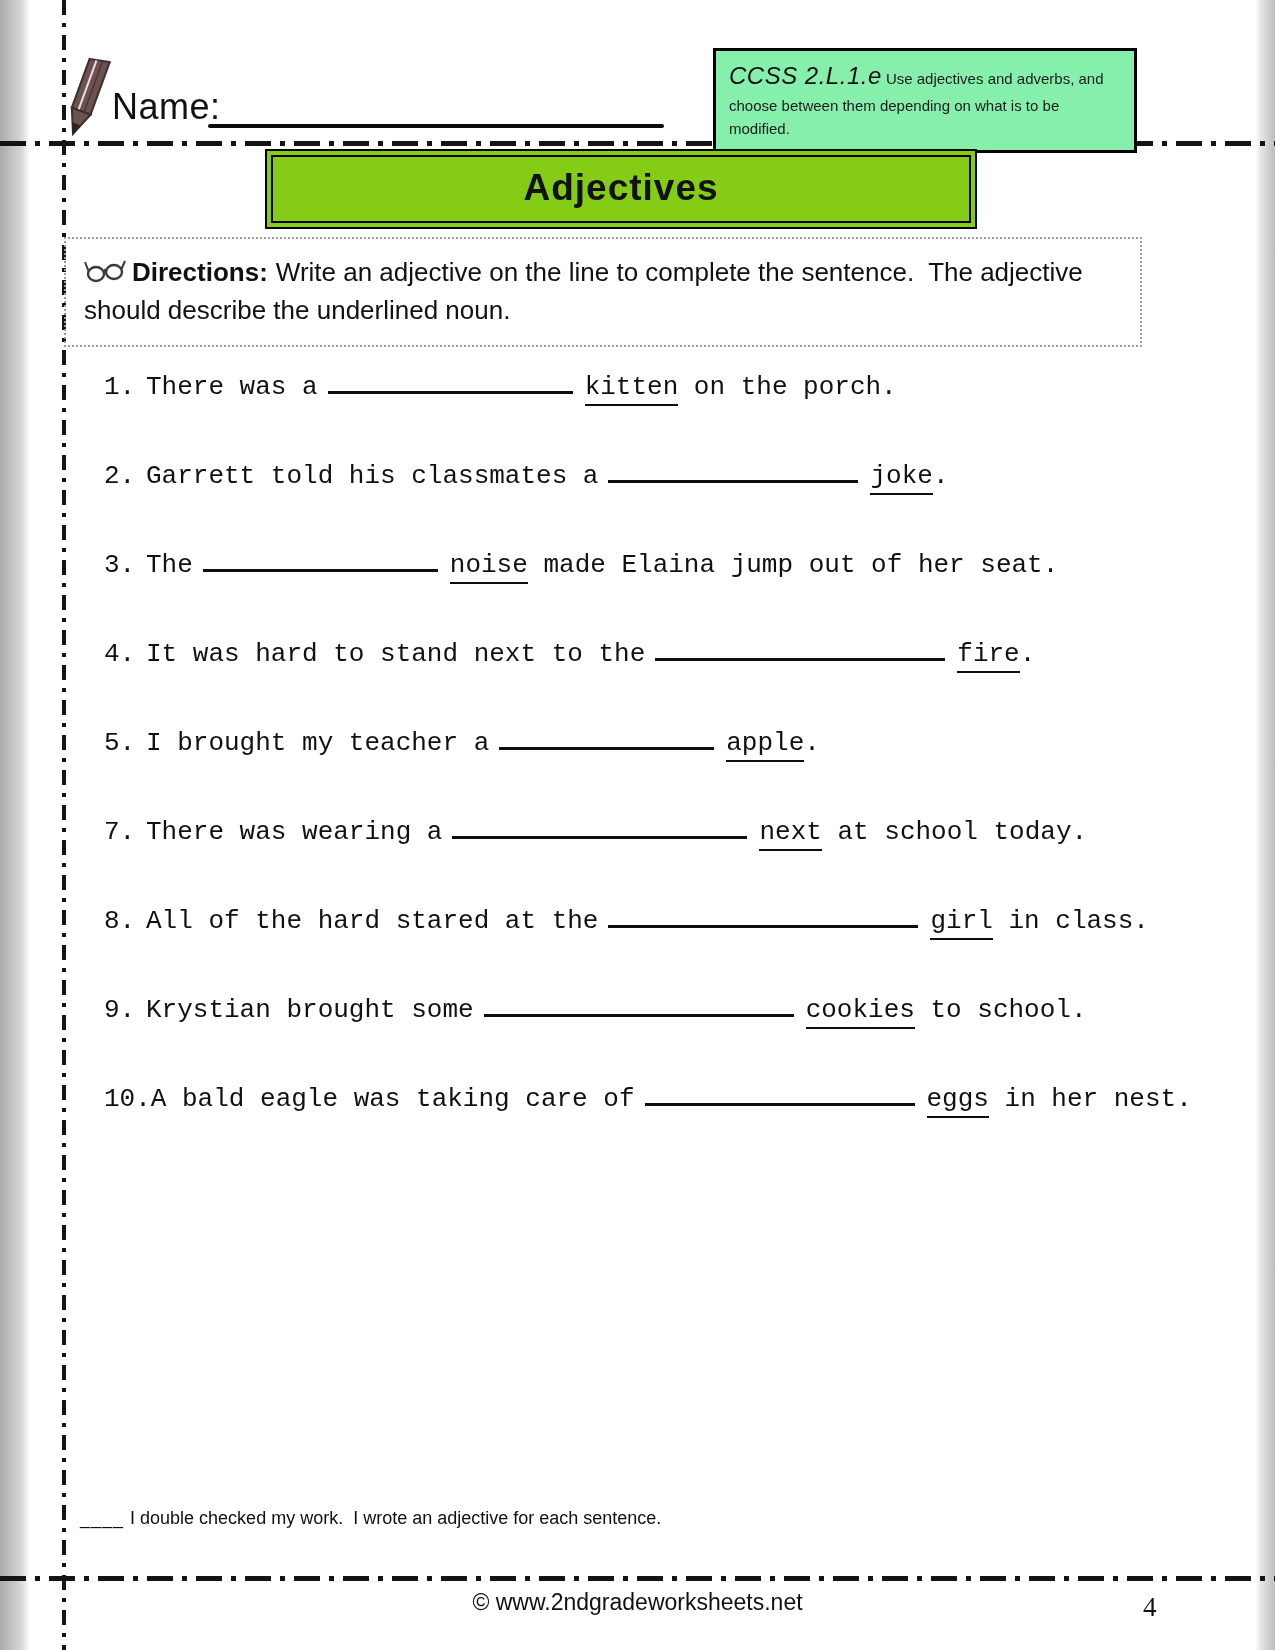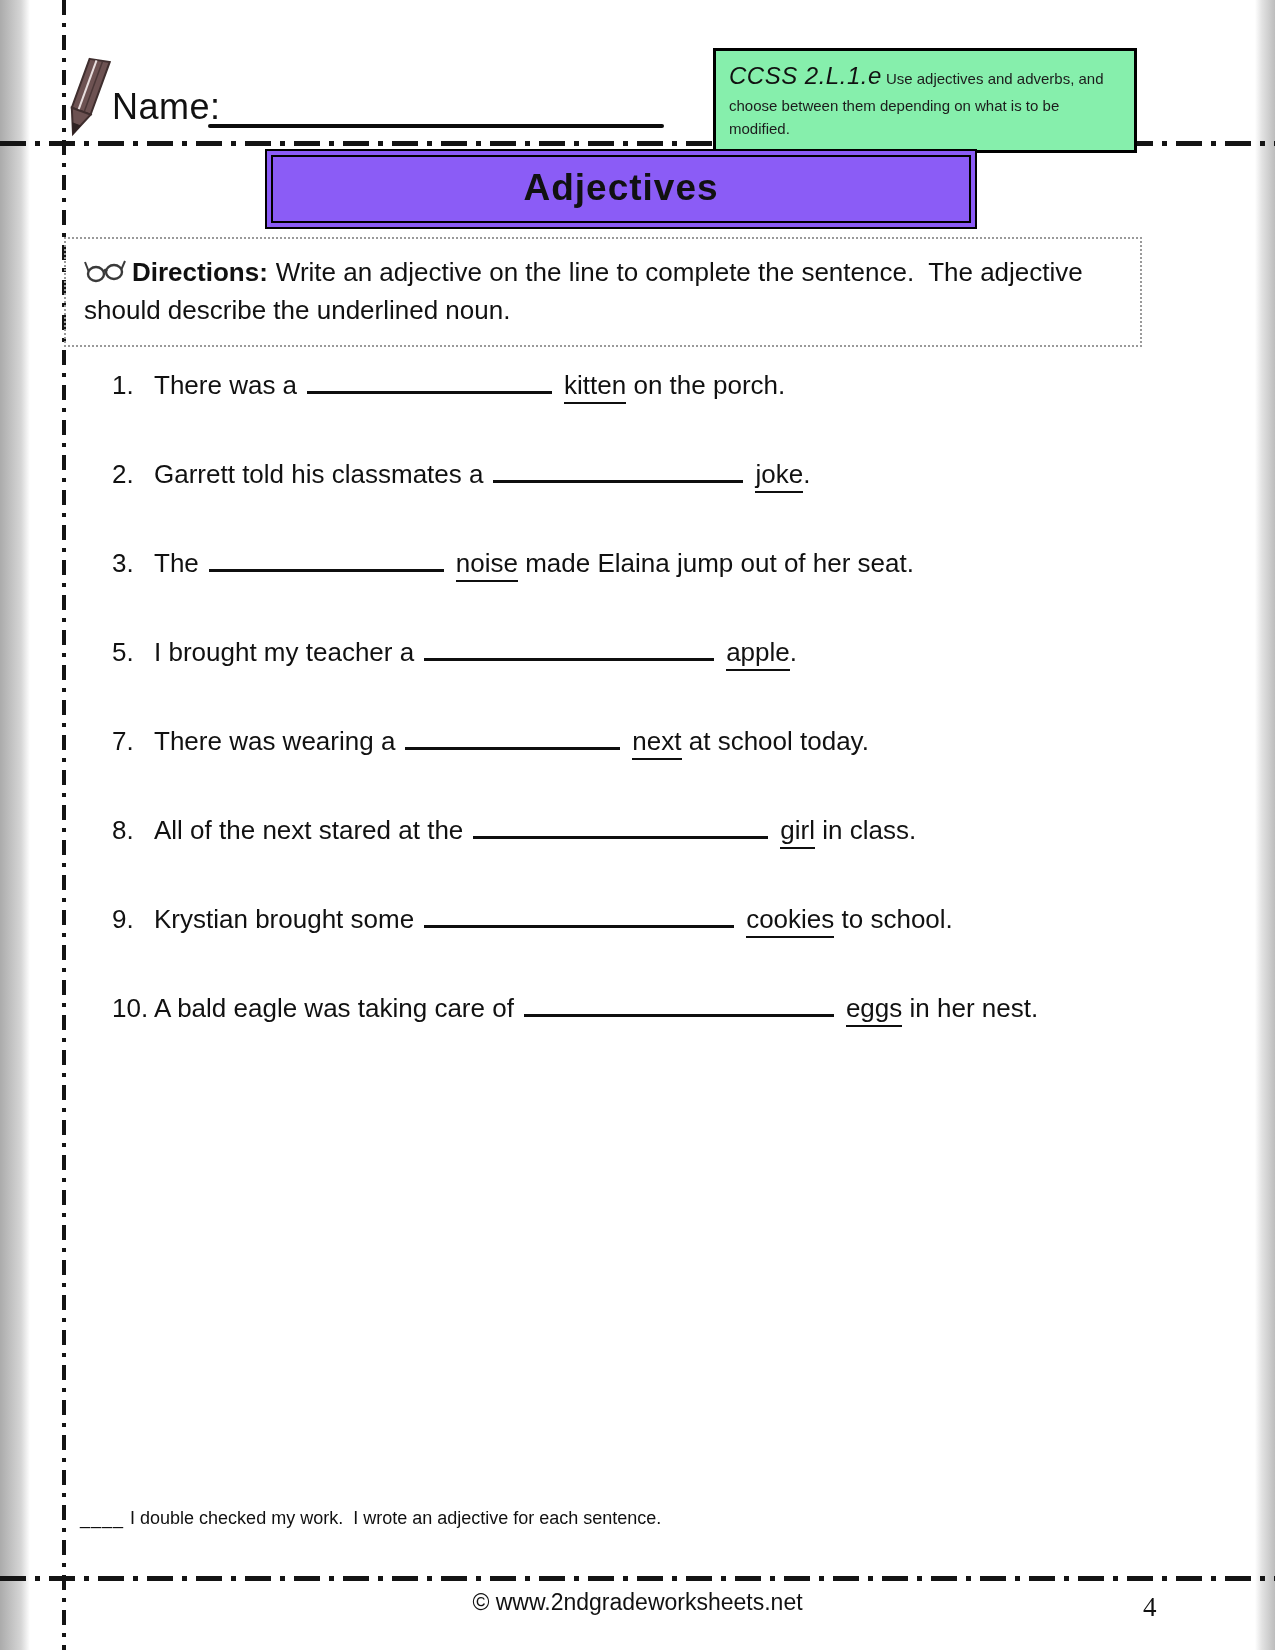--- a/index.html
+++ b/index.html
@@ -33,38 +33,38 @@
   .ccss-box{
     position:absolute;left:713px;top:48px;width:424px;box-sizing:border-box;
     border:3px solid #000;padding:8px 13px 10px;background:#86efac;line-height:1.45;
   }
   .ccss-code{font-style:italic;font-size:24px;letter-spacing:.5px;}
   .ccss-text{font-size:15px;color:#1c1c1c;}
 
   
   .title-outer{
     position:absolute;left:265px;top:149px;width:712px;box-sizing:border-box;
-    border:2px solid #000;padding:4px;background:#8b5cf6;
+    border:2px solid #000;padding:4px;background:#84cc16;
   }
   .title-inner{
     border:2px solid #000;height:64px;line-height:62px;text-align:center;
     font-size:37px;font-weight:bold;letter-spacing:1px;
   }
 
   
   .directions-box{
     position:absolute;left:64px;top:237px;width:1078px;box-sizing:border-box;
     border:2px dotted #9a9a9a;padding:14px 18px 16px;font-size:26px;line-height:38px;
   }
   .directions-label{font-weight:bold;margin:0 8px 0 6px;}
   .directions-text{white-space:pre-wrap;}
   .glasses{vertical-align:-3px;}
 
   
-  .sentences{position:absolute;left:112px;top:364px;right:60px;}
+  .sentences{position:absolute;left:104px;top:364px;right:60px;font-family:Liberation Mono, monospace;}
   .sentence{font-size:26px;height:33px;margin-bottom:56px;white-space:pre-wrap;}
   .num{display:inline-block;min-width:42px;}
   .pre{margin-right:10px;}
   .blank{
     display:inline-block;height:1.02em;width:230px;margin-right:12px;
     border-bottom:3px solid #0f0f0f;vertical-align:baseline;
   }
   .noun{border-bottom:2.5px solid #0f0f0f;padding-bottom:2px;}
   .sentence:nth-child(1) .blank{width:245px;}
   .sentence:nth-child(2) .blank{width:250px;}
@@ -121,27 +121,28 @@
         <path d="M37.5 11 L41 3" fill="none" stroke="#3a3a3a" stroke-width="2"></path>
       </svg><span class="directions-label">Directions:</span><span class="directions-text">Write an adjective on the line to complete the sentence.  The adjective should describe the underlined noun.</span></div>
 
   <div class="sentences">
     <div class="sentence"><span class="num">1.</span><span class="pre">There was a</span><span class="blank"></span><span class="noun">kitten</span><span class="post"> on the porch.</span></div>
 
     <div class="sentence"><span class="num">2.</span><span class="pre">Garrett told his classmates a</span><span class="blank"></span><span class="noun">joke</span><span class="post">.</span></div>
 
     <div class="sentence"><span class="num">3.</span><span class="pre">The</span><span class="blank"></span><span class="noun">noise</span><span class="post"> made Elaina jump out of her seat.</span></div>
 
+    <div class="sentence"><span class="num">4.</span><span class="pre">It was hard to stand next to the</span><span class="blank"></span><span class="noun">fire</span><span class="post">.</span></div>
 
     <div class="sentence"><span class="num">5.</span><span class="pre">I brought my teacher a</span><span class="blank"></span><span class="noun">apple</span><span class="post">.</span></div>
 
 
     <div class="sentence"><span class="num">7.</span><span class="pre">There was wearing a</span><span class="blank"></span><span class="noun">next</span><span class="post"> at school today.</span></div>
 
-    <div class="sentence"><span class="num">8.</span><span class="pre">All of the next stared at the</span><span class="blank"></span><span class="noun">girl</span><span class="post"> in class.</span></div>
+    <div class="sentence"><span class="num">8.</span><span class="pre">All of the hard stared at the</span><span class="blank"></span><span class="noun">girl</span><span class="post"> in class.</span></div>
 
     <div class="sentence"><span class="num">9.</span><span class="pre">Krystian brought some</span><span class="blank"></span><span class="noun">cookies</span><span class="post"> to school.</span></div>
 
     <div class="sentence"><span class="num">10.</span><span class="pre">A bald eagle was taking care of</span><span class="blank"></span><span class="noun">eggs</span><span class="post"> in her nest.</span></div>
   </div>
 
   <div class="check-line"><span class="check-blank">____</span><span class="check-text">I double checked my work.  I wrote an adjective for each sentence.</span></div>
 
   <div class="footer-copy">© www.2ndgradeworksheets.net</div>
   <div class="page-number">4</div>

